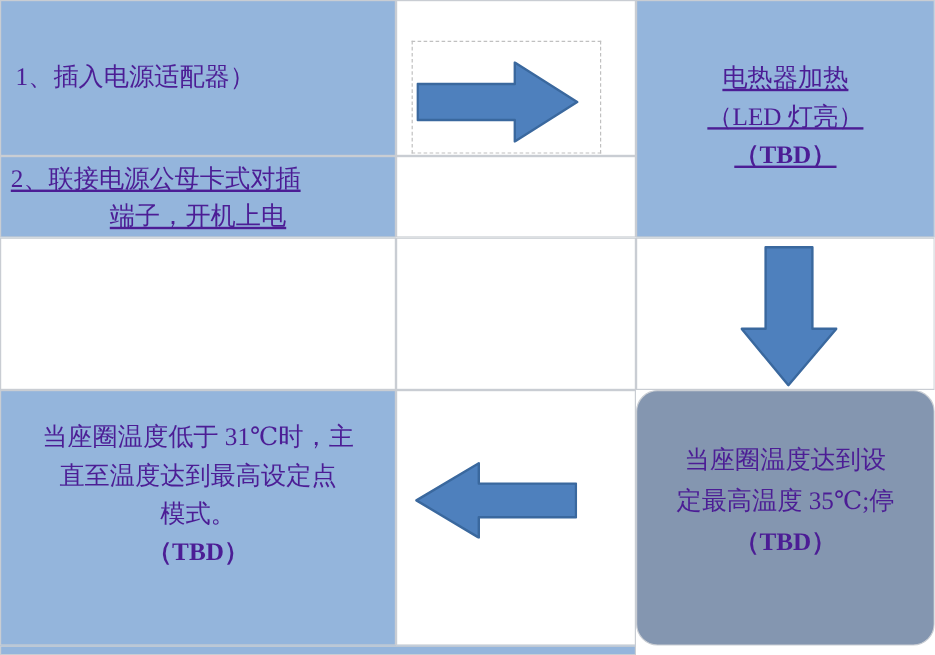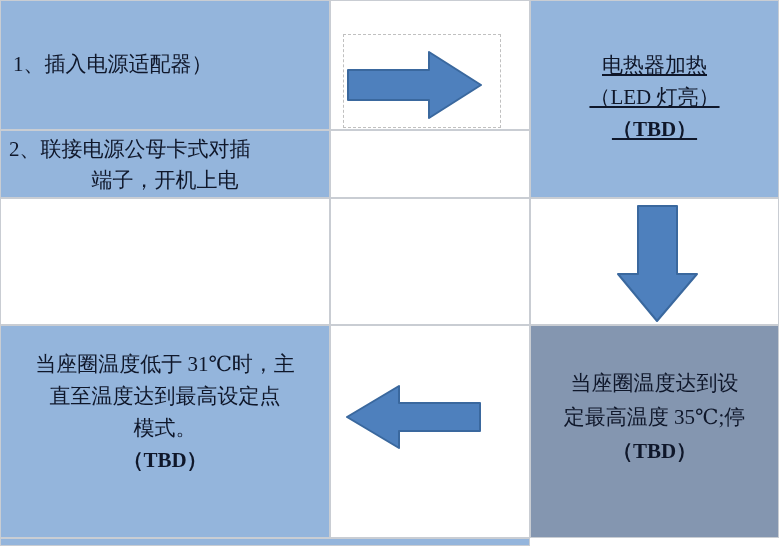--- a/index.html
+++ b/index.html
@@ -3,29 +3,29 @@
 <meta charset="utf-8">
 <style>
   html, body { margin: 0; padding: 0; background: #ffffff; }
   #stage {
     position: relative;
     width: 779px;
     height: 546px;
     background: #ffffff;
     overflow: hidden;
     font-family: "Liberation Serif", "DejaVu Serif", serif;
-    color: #0f172a;
+    color: #4c1d95;
   }
   .cell {
     position: absolute;
     box-sizing: border-box;
     border: 1px solid #C9CDD3;
   }
   .blue  { background: #94B5DC; }
-  .dark  { background: #8496B0; }
+  .dark  { background: #8496B0; border-radius: 18px; }
   .white { background: #FFFFFF; }
   .txt    { font-size: 21px; line-height: 31px; }
   .center { text-align: center; }
   .bold   { font-weight: bold; }
   .dashed-box {
     position: absolute;
     left: 12px; top: 33px;
     width: 156px; height: 92px;
     border: 1px dashed #C0C0C0;
     background: #FFFFFF;
@@ -34,21 +34,21 @@
 </style>
 </head>
 <body>
 
 <div id="stage">
 
   <div class="cell blue" style="left:0; top:0; width:330px; height:130px;">
     <div class="txt" style="padding:48px 0 0 12px;">1、插入电源适配器）</div>
   </div>
 
-  <div class="cell blue" style="left:0; top:130px; width:330px; height:68px;">
+  <div class="cell blue" style="left:0; top:130px; width:330px; height:68px;text-decoration:underline;">
     <div class="txt" style="padding:3px 0 0 8px;">2、联接电源公母卡式对插</div>
     <div class="txt center">端子，开机上电</div>
   </div>
 
   <div class="cell white" style="left:330px; top:0; width:200px; height:130px;">
     <div class="dashed-box"></div>
     <svg class="arrow" style="left:16px; top:50px;" width="136" height="68" viewBox="0 0 136 68">
       <polygon points="1,19 82,19 82,1 134,34 82,67 82,49 1,49" fill="#4E80BD" stroke="#3A689E" stroke-width="2" stroke-linejoin="round"></polygon>
     </svg>
   </div>

